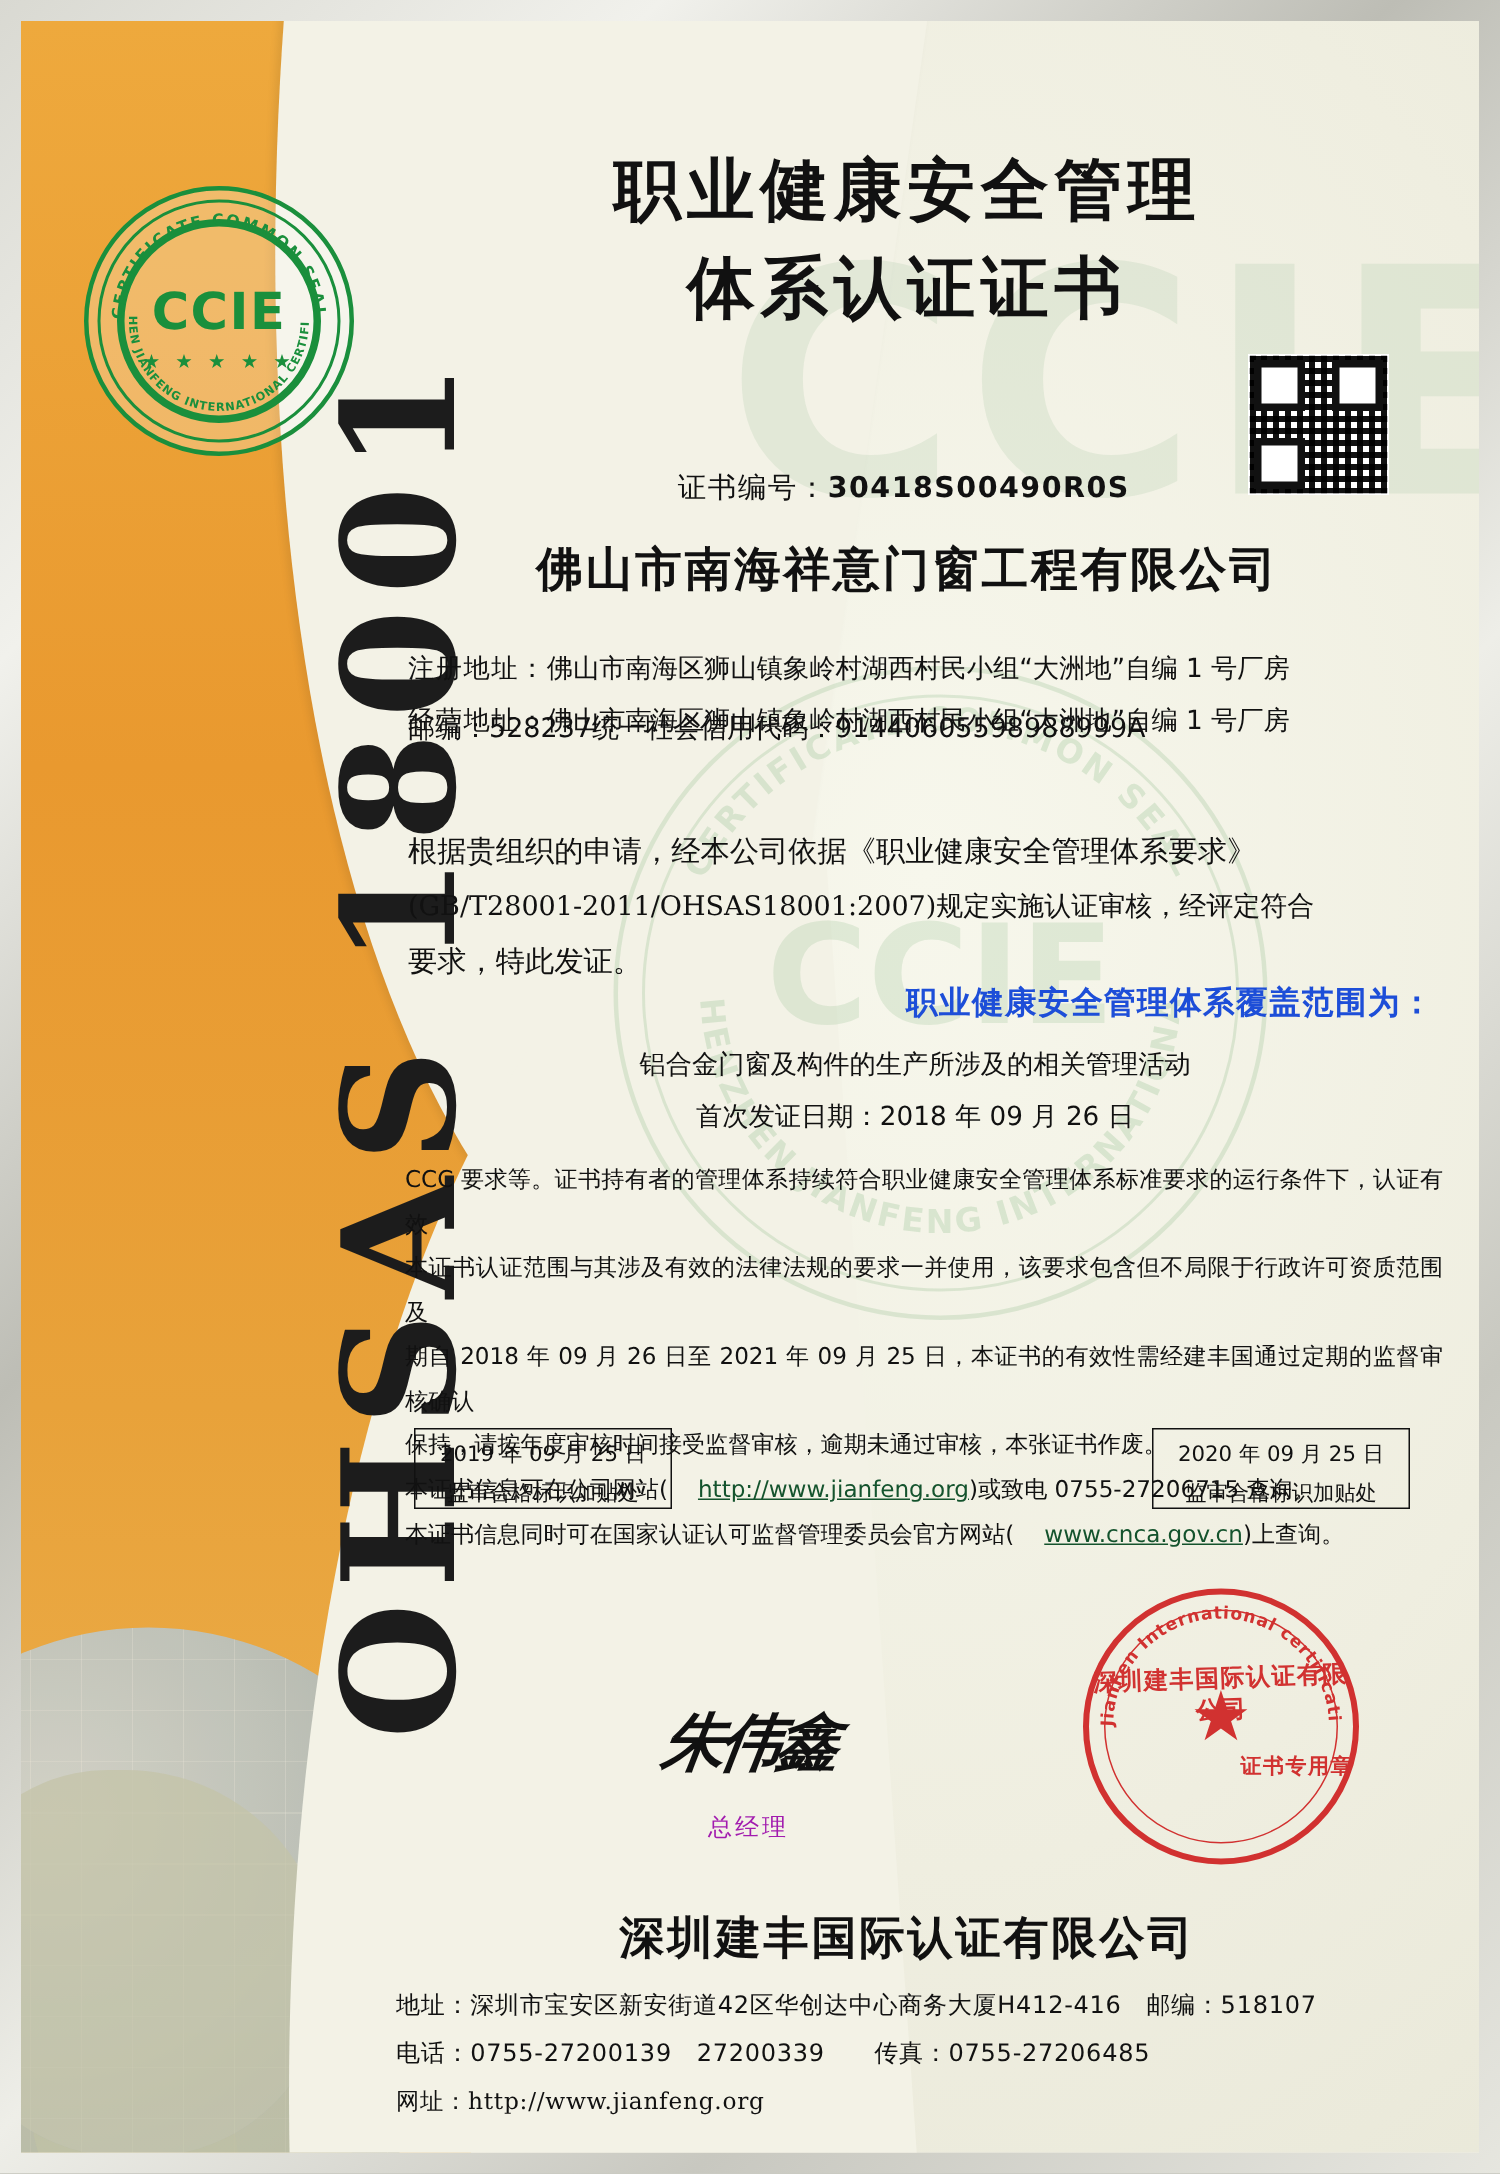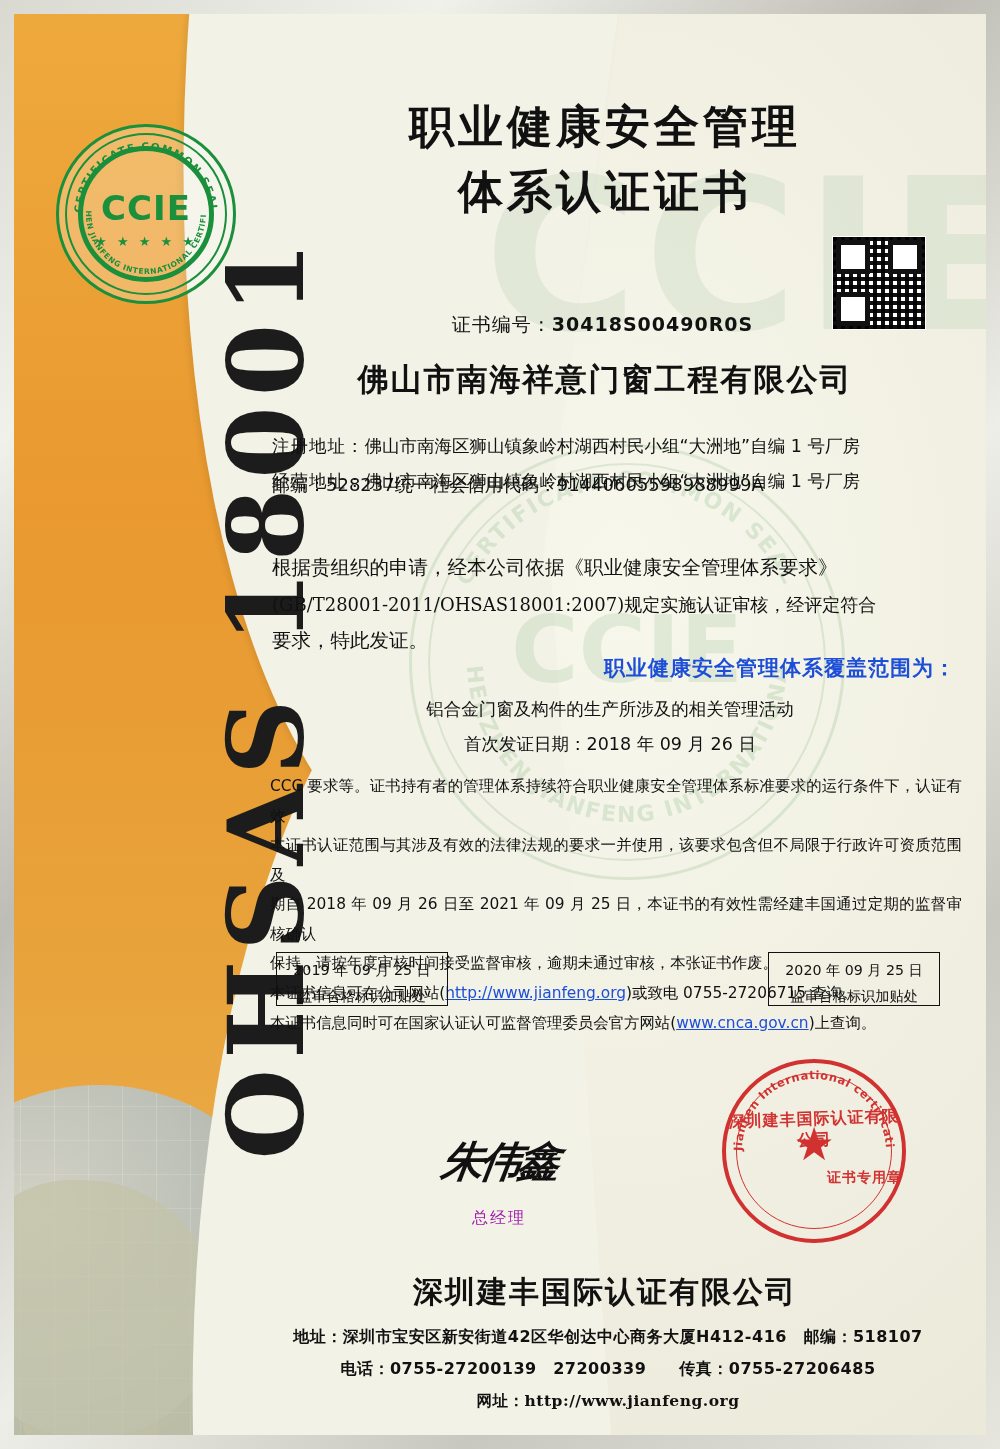--- a/index.html
+++ b/index.html
@@ -276,21 +276,21 @@
   }
 
   .fine {
     position: absolute;
     left: 6px; right: 24px; top: 758px;
     font-size: 15.4px;
     color: #111;
     line-height: 1.92;
     text-align: justify;
   }
-  .fine a { color:#1d4ed8; text-decoration: underline; }
+  .fine a { color:#14532d; text-decoration: underline; margin-left: 20px; }
 
   .stamp-boxes {
     position: absolute;
     left: 6px; right: 24px; top: 938px;
     height: 56px;
   }
   .stamp-box {
     position: absolute;
     width: 172px; height: 54px;
     border: 1px solid #111;
@@ -358,25 +358,24 @@
     left: 0; right: 40px; top: 1258px;
     text-align: center;
     font-size: 30px;
     font-weight: 700;
     letter-spacing: 2px;
     color:#111;
   }
   .footer-line {
     position: absolute;
     left: 0; right: 34px;
-    text-align: center;
+    text-align: left;
     font-size: 16px;
     color: #111;
     letter-spacing: .5px;
-    font-weight: bold;
   }
   .f1 { top: 1313px; }
   .f2 { top: 1345px; }
   .f3 { top: 1377px; font-family:"DejaVu Serif", serif; font-size:15.5px; }
 </style>
 </head>
 <body>
 
 <div id="cert">
   <div class="frame-outer"></div>

